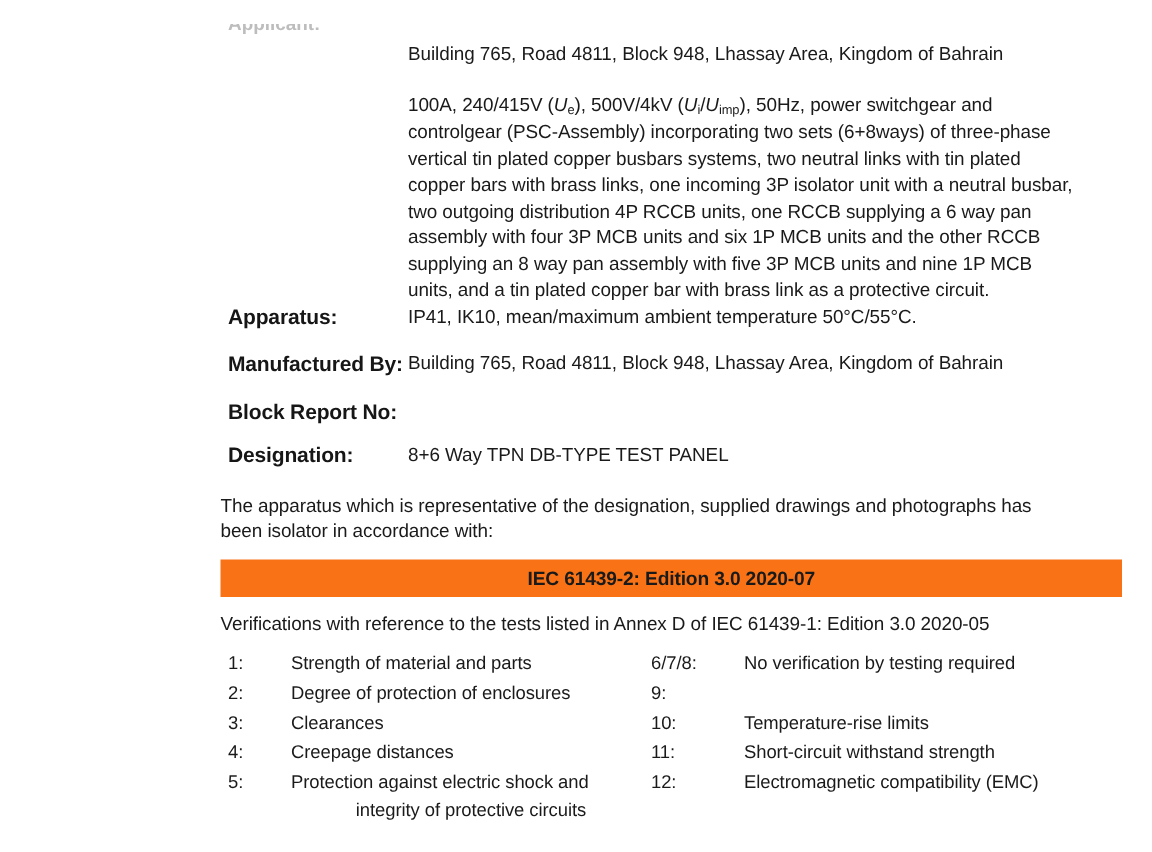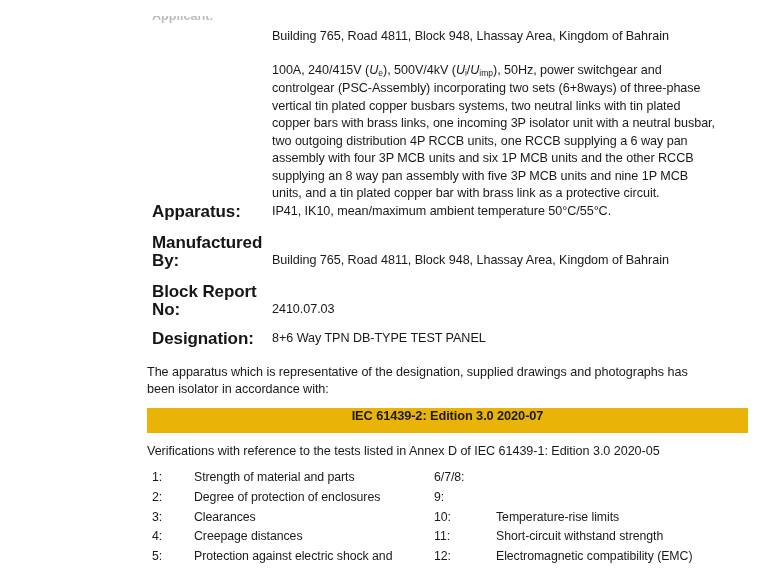--- a/index.html
+++ b/index.html
@@ -25,21 +25,21 @@
   
   .row {
     display: flex;
     align-items: flex-end;
     padding-left: 136px;
   }
   .row-label {
     width: 120px;
     flex: 0 0 120px;
     font-weight: bold;
-    font-size: 17px;
+    font-size: 14px;
     line-height: 17.5px;
     color: #161616;
     letter-spacing: -0.1px;
   }
   .row-value {
     flex: 1 1 auto;
     padding-right: 36px;
     font-size: 12.6px;
     line-height: 17.5px;
     color: #1a1a1a;
@@ -96,22 +96,23 @@
   .para.justify {
     text-align: justify;
     text-align-last: left;
   }
 
   
   .standard-banner {
     margin-left: 131px;
     width: 601px;
     height: 25px;
-    background: #eab308;
-    display: flex;
+    background: #f97316;
+    display: flex;
+    align-items: center;
     justify-content: center;
   }
   .standard-banner-text {
     font-weight: bold;
     font-size: 12.8px;
     color: #1a1a1a;
     letter-spacing: -0.1px;
   }
 
   
@@ -176,21 +177,20 @@
     <div class="row-label">Manufactured By:</div>
     <div class="row-value">
       <div>Building 765, Road 4811, Block 948, Lhassay Area, Kingdom of Bahrain</div>
     </div>
   </div>
 
   <div class="gap-14"></div>
 
   <div class="row">
     <div class="row-label">Block Report No:</div>
-    <div class="row-value">2410.07.03</div>
   </div>
 
   <div class="gap-12"></div>
 
   <div class="row">
     <div class="row-label">Designation:</div>
     <div class="row-value">8+6 Way TPN DB-TYPE TEST PANEL</div>
   </div>
 
   <div class="gap-16"></div>
@@ -232,20 +232,21 @@
         <span class="verif-text">
           <span>Protection against electric shock and</span>
           <span class="cont">integrity of protective circuits</span>
         </span>
       </div>
     </div>
 
     <div class="verif-col right">
       <div class="verif-item">
         <span class="verif-num">6/7/8:</span>
+        <span class="verif-text">No verification by testing required</span>
       </div>
       <div class="verif-item">
         <span class="verif-num">9:</span>
       </div>
       <div class="verif-item">
         <span class="verif-num">10:</span>
         <span class="verif-text">Temperature-rise limits</span>
       </div>
       <div class="verif-item">
         <span class="verif-num">11:</span>

